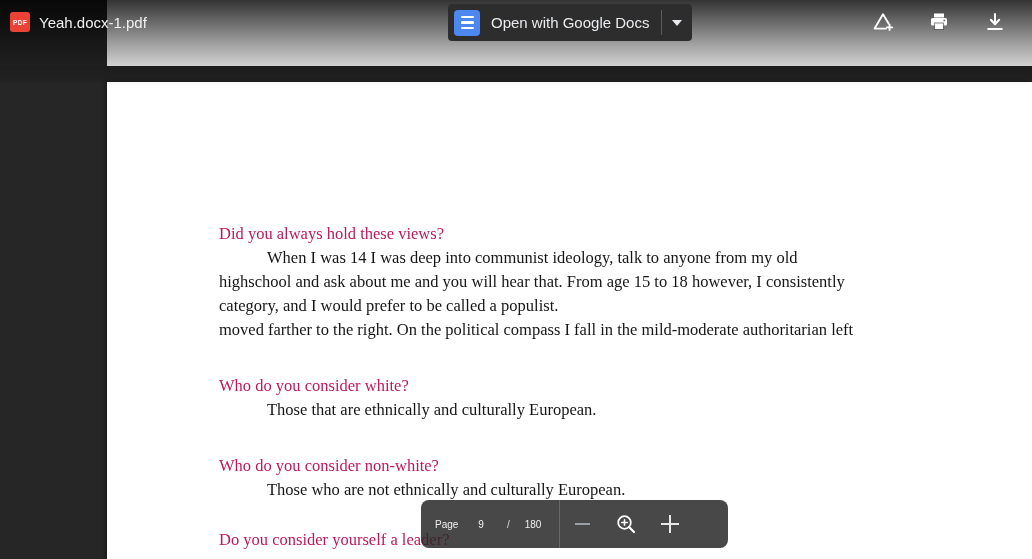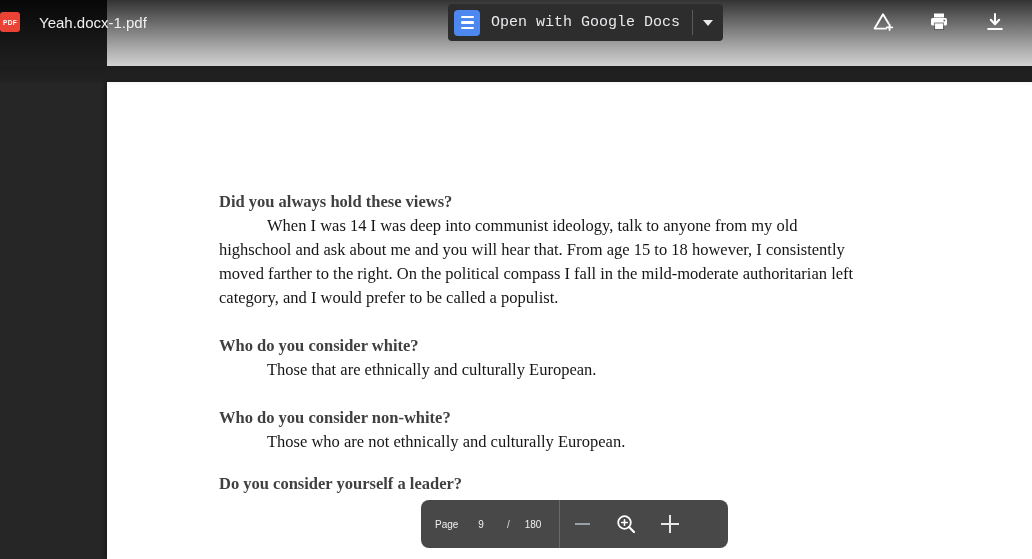--- a/index.html
+++ b/index.html
@@ -9,39 +9,39 @@
   
   .page-prev{position:absolute;left:107px;top:0;width:925px;height:66px;background:#ffffff;}
   .page-gap{position:absolute;left:0;top:66px;width:1032px;height:16px;background:#232323;}
   .page{position:absolute;left:107px;top:82px;width:925px;height:477px;background:#ffffff;
         box-shadow:-2px 0 4px rgba(0,0,0,0.35);overflow:hidden;}
 
   .doc-content{position:absolute;left:112px;top:108px;width:712px;
                font-family:"Liberation Serif",serif;font-size:16.5px;line-height:24px;color:#151515;}
   .doc-section{margin:0 0 24px 0;}
   .doc-section:last-child{margin-top:-6px;}
-  .doc-question{font-weight:bold;color:#404040;white-space:nowrap;}
+  .doc-question{font-weight:normal;color:#be185d;white-space:nowrap;margin-top:32px;}
   .doc-line{white-space:nowrap;}
   .doc-line.indent{padding-left:48px;}
 
   
   .header-gradient{position:absolute;left:0;top:0;width:1032px;height:86px;pointer-events:none;
     background:linear-gradient(to bottom, rgba(0,0,0,0.80) 0%, rgba(0,0,0,0.38) 50%, rgba(0,0,0,0) 100%);}
   .header{position:absolute;left:0;top:0;width:1032px;height:44px;display:flex;align-items:center;}
-  .header-left{display:flex;align-items:center;gap:19px;}
+  .header-left{display:flex;align-items:center;padding-left:10px;gap:9px;}
   .pdf-badge{width:20px;height:20px;background:#ea4335;border-radius:3px;display:flex;
              align-items:center;justify-content:center;color:#fff;font-size:6.5px;font-weight:bold;letter-spacing:.4px;}
   .filename{color:#f1f1f1;font-size:15px;}
 
   .open-btn{position:absolute;left:448px;top:4px;height:37px;background:#2d2d2d;border-radius:4px;
             display:flex;align-items:center;cursor:pointer;}
   .docs-icon{width:26px;height:26px;margin-left:6px;background:#4d87f0;border-radius:4px;
              display:flex;flex-direction:column;align-items:center;justify-content:center;gap:3px;}
   .docs-icon span{display:block;width:13px;height:2.5px;background:#fff;border-radius:1px;}
-  .open-label{color:#e8eaed;font-size:15px;margin:0 12px 0 11px;white-space:nowrap;font-family:Liberation Mono, monospace;}
+  .open-label{color:#e8eaed;font-size:15px;margin:0 12px 0 11px;white-space:nowrap;}
   .open-divider{width:1px;height:25px;background:rgba(255,255,255,0.22);}
   .caret-box{width:30px;height:37px;display:flex;align-items:center;justify-content:center;}
   .caret{width:0;height:0;border-left:5.5px solid transparent;border-right:5.5px solid transparent;
          border-top:6px solid #e8eaed;}
 
   .header-actions{position:absolute;right:0;top:0;height:44px;display:flex;align-items:center;
                   gap:32px;padding-right:25px;}
   .icon-btn{width:24px;height:24px;display:flex;align-items:center;justify-content:center;cursor:pointer;}
 
   
@@ -68,22 +68,22 @@
 
   <div class="page-prev"></div>
   <div class="page-gap"></div>
 
   <div class="page">
     <div class="doc-content">
         <div class="doc-section">
           <div class="doc-question">Did you always hold these views?</div>
           <div class="doc-line indent">When I was 14 I was deep into communist ideology, talk to anyone from my old</div>
           <div class="doc-line">highschool and ask about me and you will hear that. From age 15 to 18 however, I consistently</div>
+          <div class="doc-line">category, and I would prefer to be called a populist.</div>
           <div class="doc-line">moved farther to the right. On the political compass I fall in the mild-moderate authoritarian left</div>
-          <div class="doc-line">category, and I would prefer to be called a populist.</div>
         </div>
         <div class="doc-section">
           <div class="doc-question">Who do you consider white?</div>
           <div class="doc-line indent">Those that are ethnically and culturally European.</div>
         </div>
         <div class="doc-section">
           <div class="doc-question">Who do you consider non-white?</div>
           <div class="doc-line indent">Those who are not ethnically and culturally European.</div>
         </div>
         <div class="doc-section">

